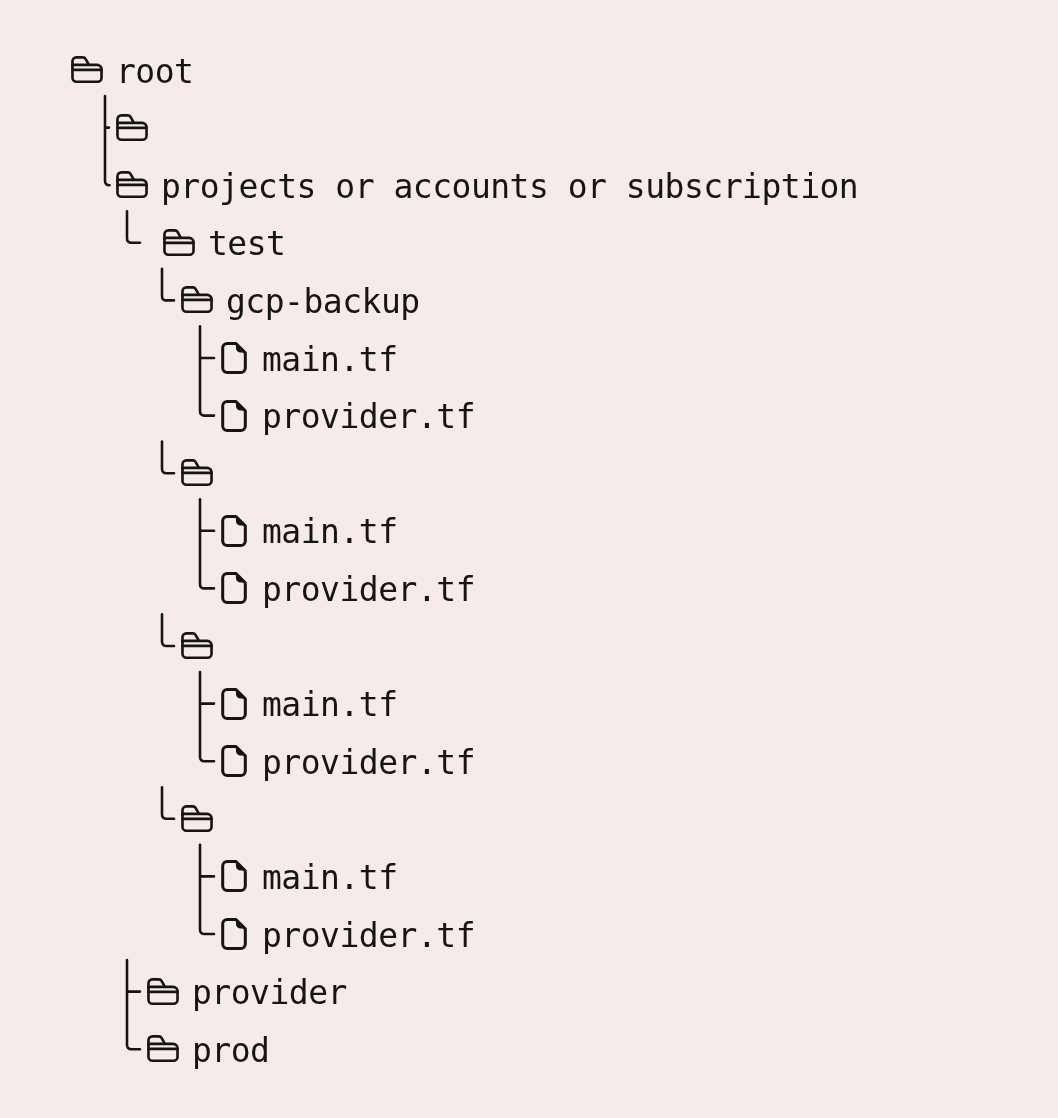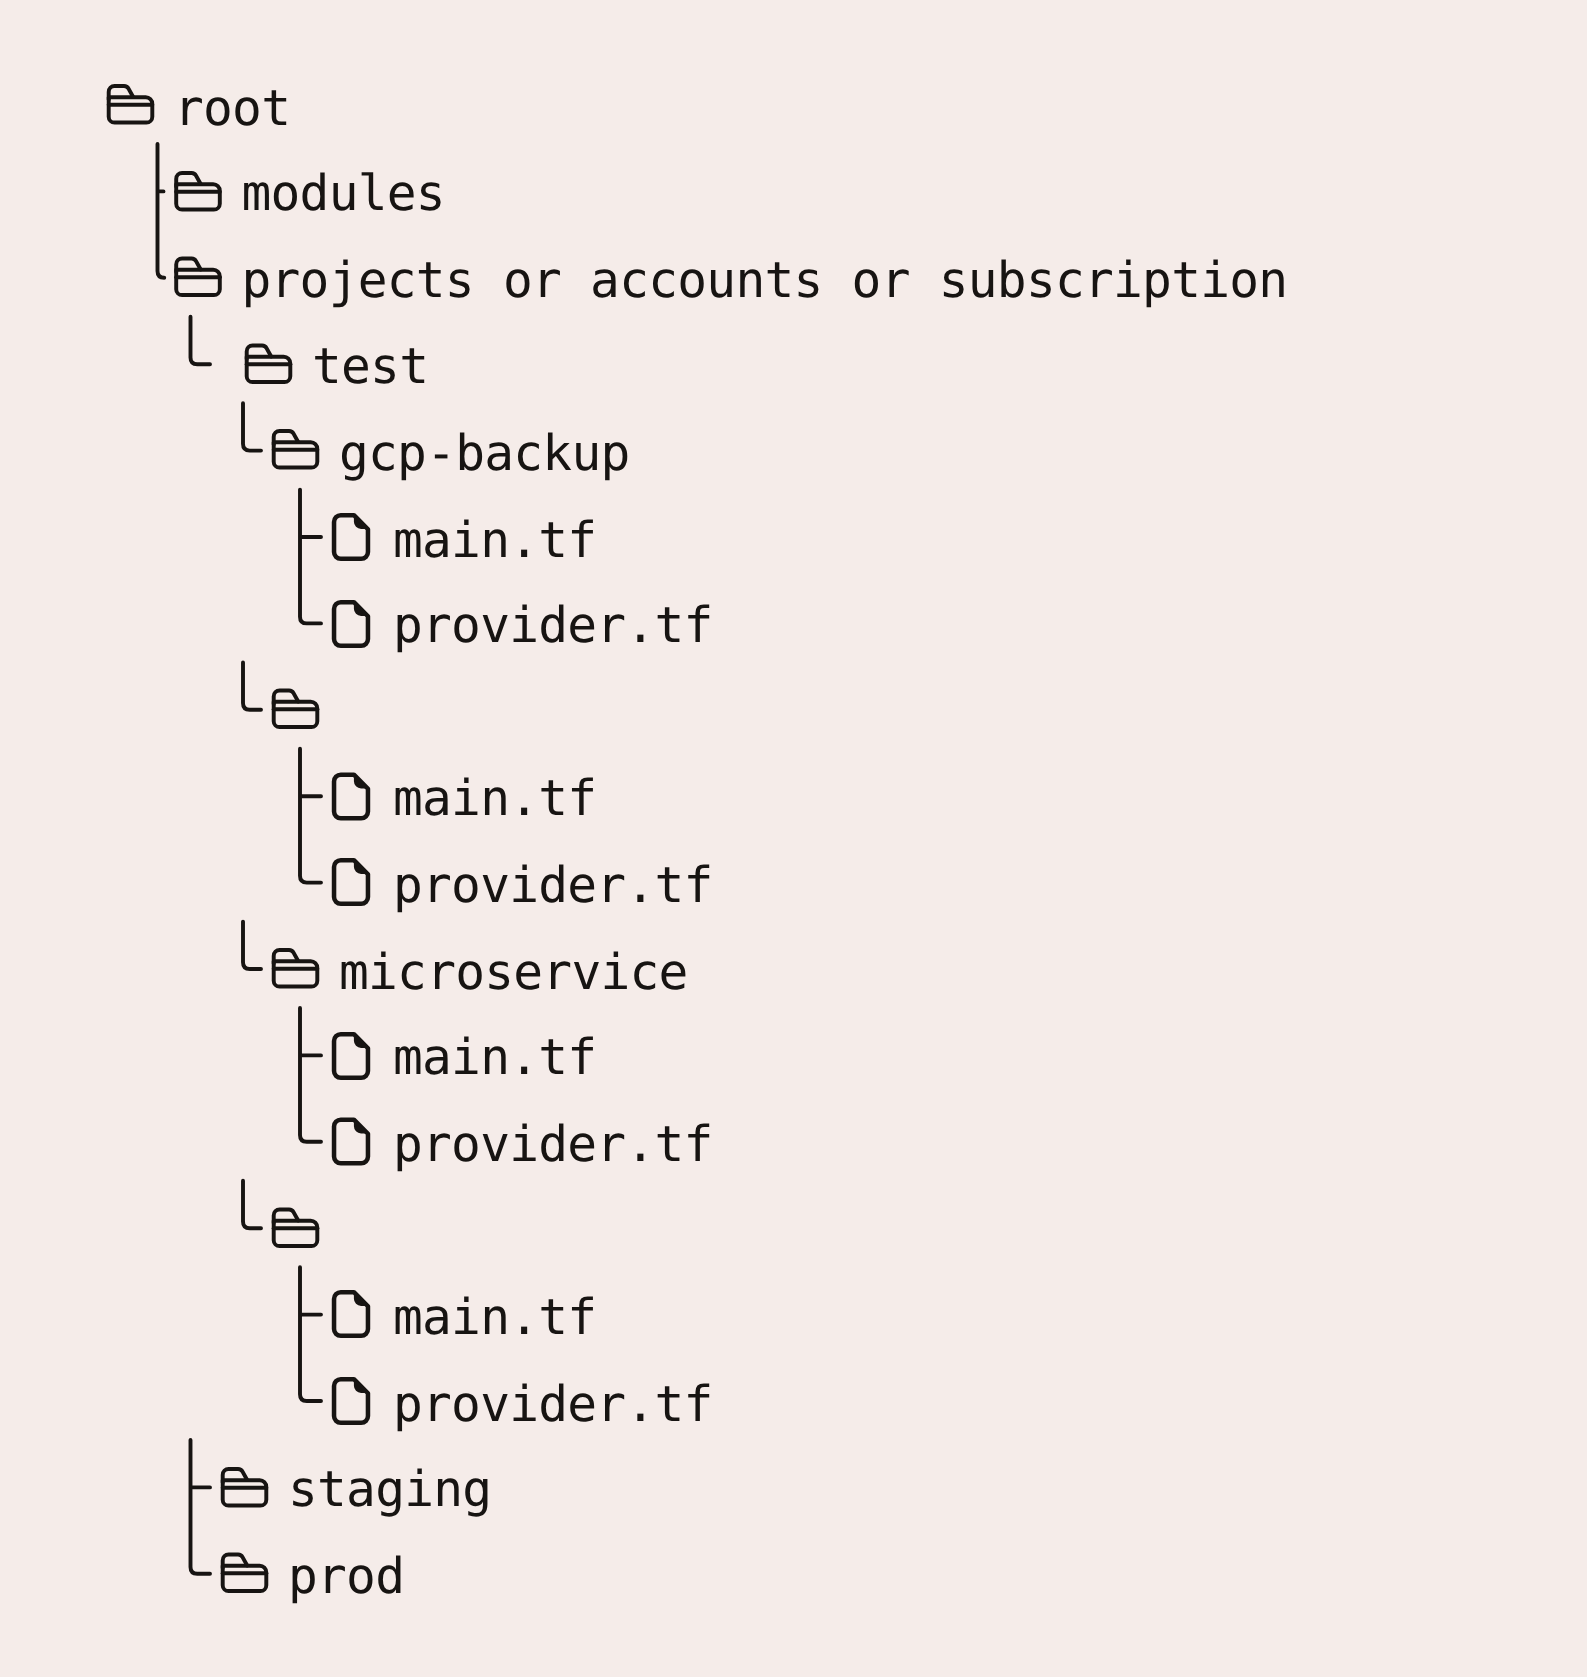--- a/index.html
+++ b/index.html
@@ -57,21 +57,20 @@
         <span class="tree-label">root</span>
       </div>
       <div class="tree-row" style="left: 115px; top: 98.6px;">
         <span class="tree-icon folder">
           <svg width="34" height="30" viewBox="0 0 36 32" fill="none" stroke="#171412" stroke-width="2.8" stroke-linecap="round" stroke-linejoin="round">
             <path d="M2.5 10.5 H28.8 A4.7 4.7 0 0 1 33.5 15.2 V24.3 A4.2 4.2 0 0 1 29.3 28.5 H6.7 A4.2 4.2 0 0 1 2.5 24.3 Z"></path>
             <path d="M2.5 15.8 H33.5"></path>
             <path d="M2.5 12 V6.7 A4.2 4.2 0 0 1 6.7 2.5 H13.4 A3.6 3.6 0 0 1 16.6 4.4 L19.9 10.3"></path>
           </svg>
         </span>
-        <span class="tree-label">modules</span>
       </div>
       <div class="tree-row" style="left: 115px; top: 156.2px; justify-content: space-between;">
         <span class="tree-icon folder">
           <svg width="34" height="30" viewBox="0 0 36 32" fill="none" stroke="#171412" stroke-width="2.8" stroke-linecap="round" stroke-linejoin="round">
             <path d="M2.5 10.5 H28.8 A4.7 4.7 0 0 1 33.5 15.2 V24.3 A4.2 4.2 0 0 1 29.3 28.5 H6.7 A4.2 4.2 0 0 1 2.5 24.3 Z"></path>
             <path d="M2.5 15.8 H33.5"></path>
             <path d="M2.5 12 V6.7 A4.2 4.2 0 0 1 6.7 2.5 H13.4 A3.6 3.6 0 0 1 16.6 4.4 L19.9 10.3"></path>
           </svg>
         </span>
         <span class="tree-label">projects or accounts or subscription</span>
@@ -142,21 +141,20 @@
         <span class="tree-label">provider.tf</span>
       </div>
       <div class="tree-row" style="left: 180px; top: 617px;">
         <span class="tree-icon folder">
           <svg width="34" height="30" viewBox="0 0 36 32" fill="none" stroke="#171412" stroke-width="2.8" stroke-linecap="round" stroke-linejoin="round">
             <path d="M2.5 10.5 H28.8 A4.7 4.7 0 0 1 33.5 15.2 V24.3 A4.2 4.2 0 0 1 29.3 28.5 H6.7 A4.2 4.2 0 0 1 2.5 24.3 Z"></path>
             <path d="M2.5 15.8 H33.5"></path>
             <path d="M2.5 12 V6.7 A4.2 4.2 0 0 1 6.7 2.5 H13.4 A3.6 3.6 0 0 1 16.6 4.4 L19.9 10.3"></path>
           </svg>
         </span>
-        <span class="tree-label">microservice</span>
       </div>
       <div class="tree-row" style="left: 220px; top: 674.6px;">
         <span class="tree-icon file">
           <svg width="28" height="36" viewBox="0 0 26 32" fill="none" stroke="#171412" stroke-width="2.8" stroke-linecap="round" stroke-linejoin="round">
             <path d="M14.8 2.5 H6.7 A4.2 4.2 0 0 0 2.5 6.7 V25.3 A4.2 4.2 0 0 0 6.7 29.5 H19.3 A4.2 4.2 0 0 0 23.5 25.3 V11.2 Z"></path>
             <path d="M15.6 3.4 V6.6 A3.6 3.6 0 0 0 19.2 10.2 H22.4 Z" fill="#171412" stroke-width="1.6"></path>
           </svg>
         </span>
         <span class="tree-label">main.tf</span>
       </div>
@@ -197,21 +195,21 @@
         <span class="tree-label">provider.tf</span>
       </div>
       <div class="tree-row" style="left: 146px; top: 962.6px;">
         <span class="tree-icon folder">
           <svg width="34" height="30" viewBox="0 0 36 32" fill="none" stroke="#171412" stroke-width="2.8" stroke-linecap="round" stroke-linejoin="round">
             <path d="M2.5 10.5 H28.8 A4.7 4.7 0 0 1 33.5 15.2 V24.3 A4.2 4.2 0 0 1 29.3 28.5 H6.7 A4.2 4.2 0 0 1 2.5 24.3 Z"></path>
             <path d="M2.5 15.8 H33.5"></path>
             <path d="M2.5 12 V6.7 A4.2 4.2 0 0 1 6.7 2.5 H13.4 A3.6 3.6 0 0 1 16.6 4.4 L19.9 10.3"></path>
           </svg>
         </span>
-        <span class="tree-label">staging</span>
+        <span class="tree-label">provider</span>
       </div>
       <div class="tree-row" style="left: 146px; top: 1020.2px;">
         <span class="tree-icon folder">
           <svg width="34" height="30" viewBox="0 0 36 32" fill="none" stroke="#171412" stroke-width="2.8" stroke-linecap="round" stroke-linejoin="round">
             <path d="M2.5 10.5 H28.8 A4.7 4.7 0 0 1 33.5 15.2 V24.3 A4.2 4.2 0 0 1 29.3 28.5 H6.7 A4.2 4.2 0 0 1 2.5 24.3 Z"></path>
             <path d="M2.5 15.8 H33.5"></path>
             <path d="M2.5 12 V6.7 A4.2 4.2 0 0 1 6.7 2.5 H13.4 A3.6 3.6 0 0 1 16.6 4.4 L19.9 10.3"></path>
           </svg>
         </span>
         <span class="tree-label">prod</span>

